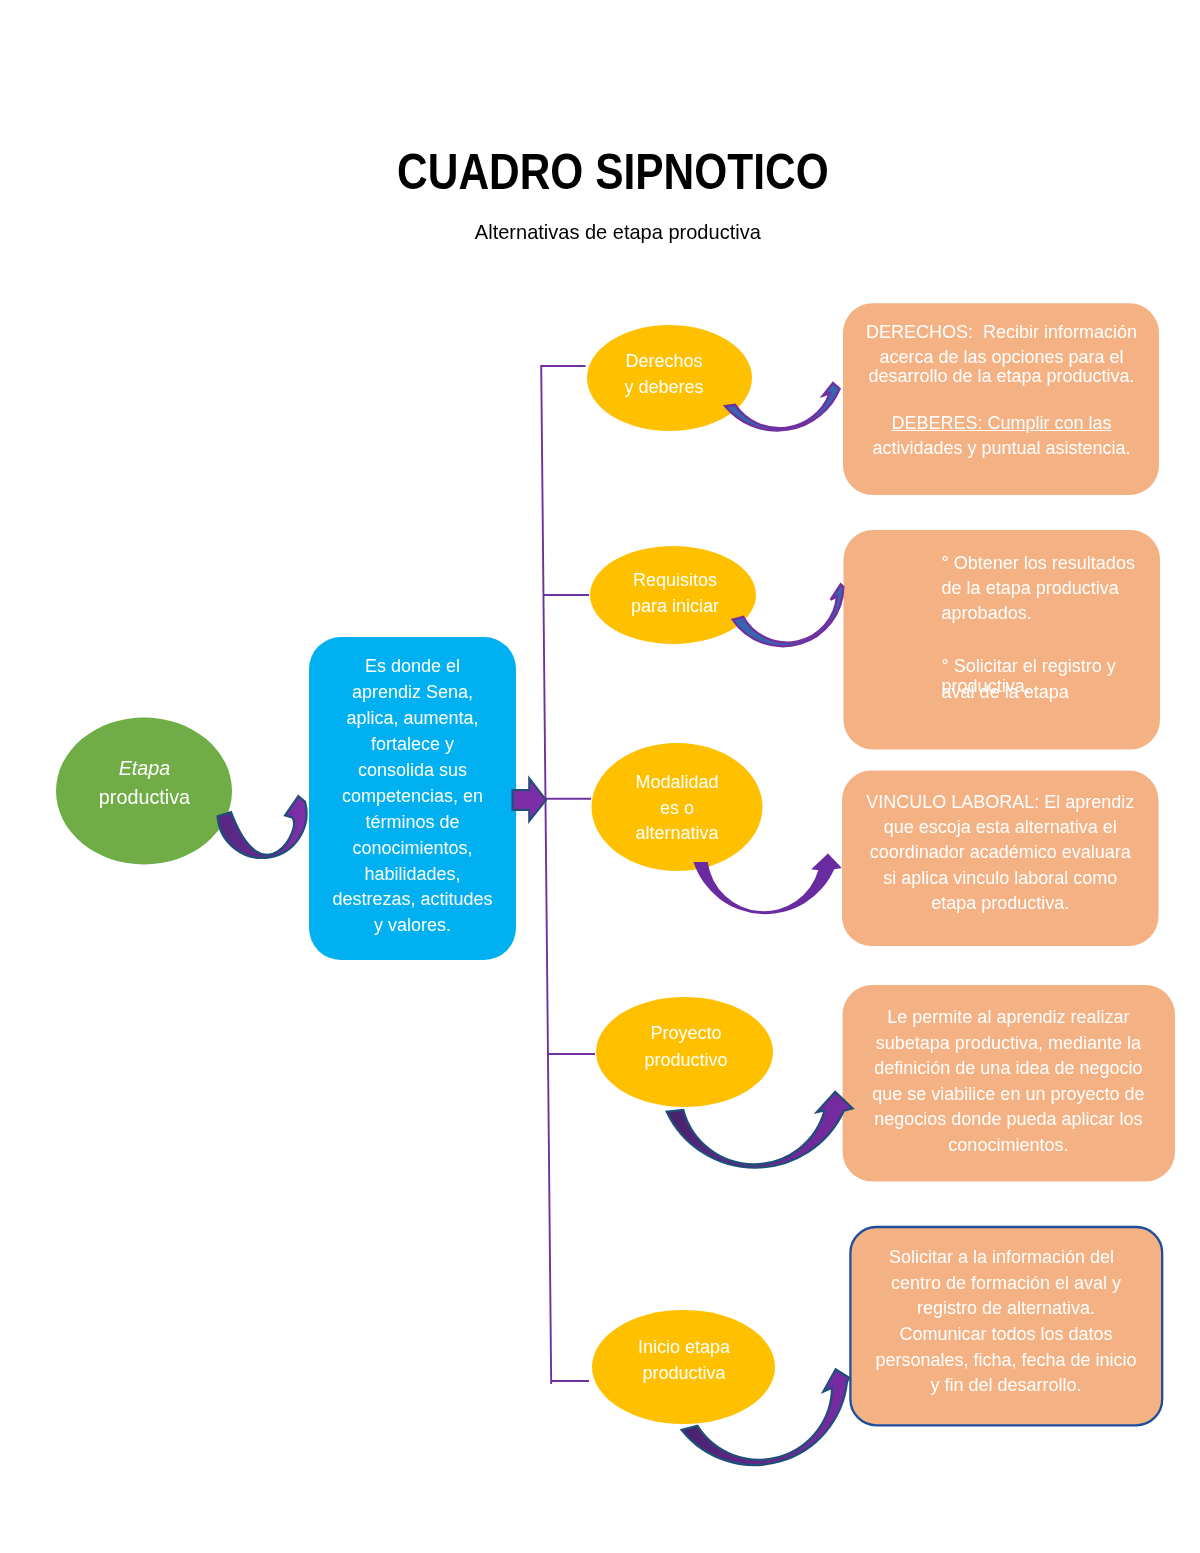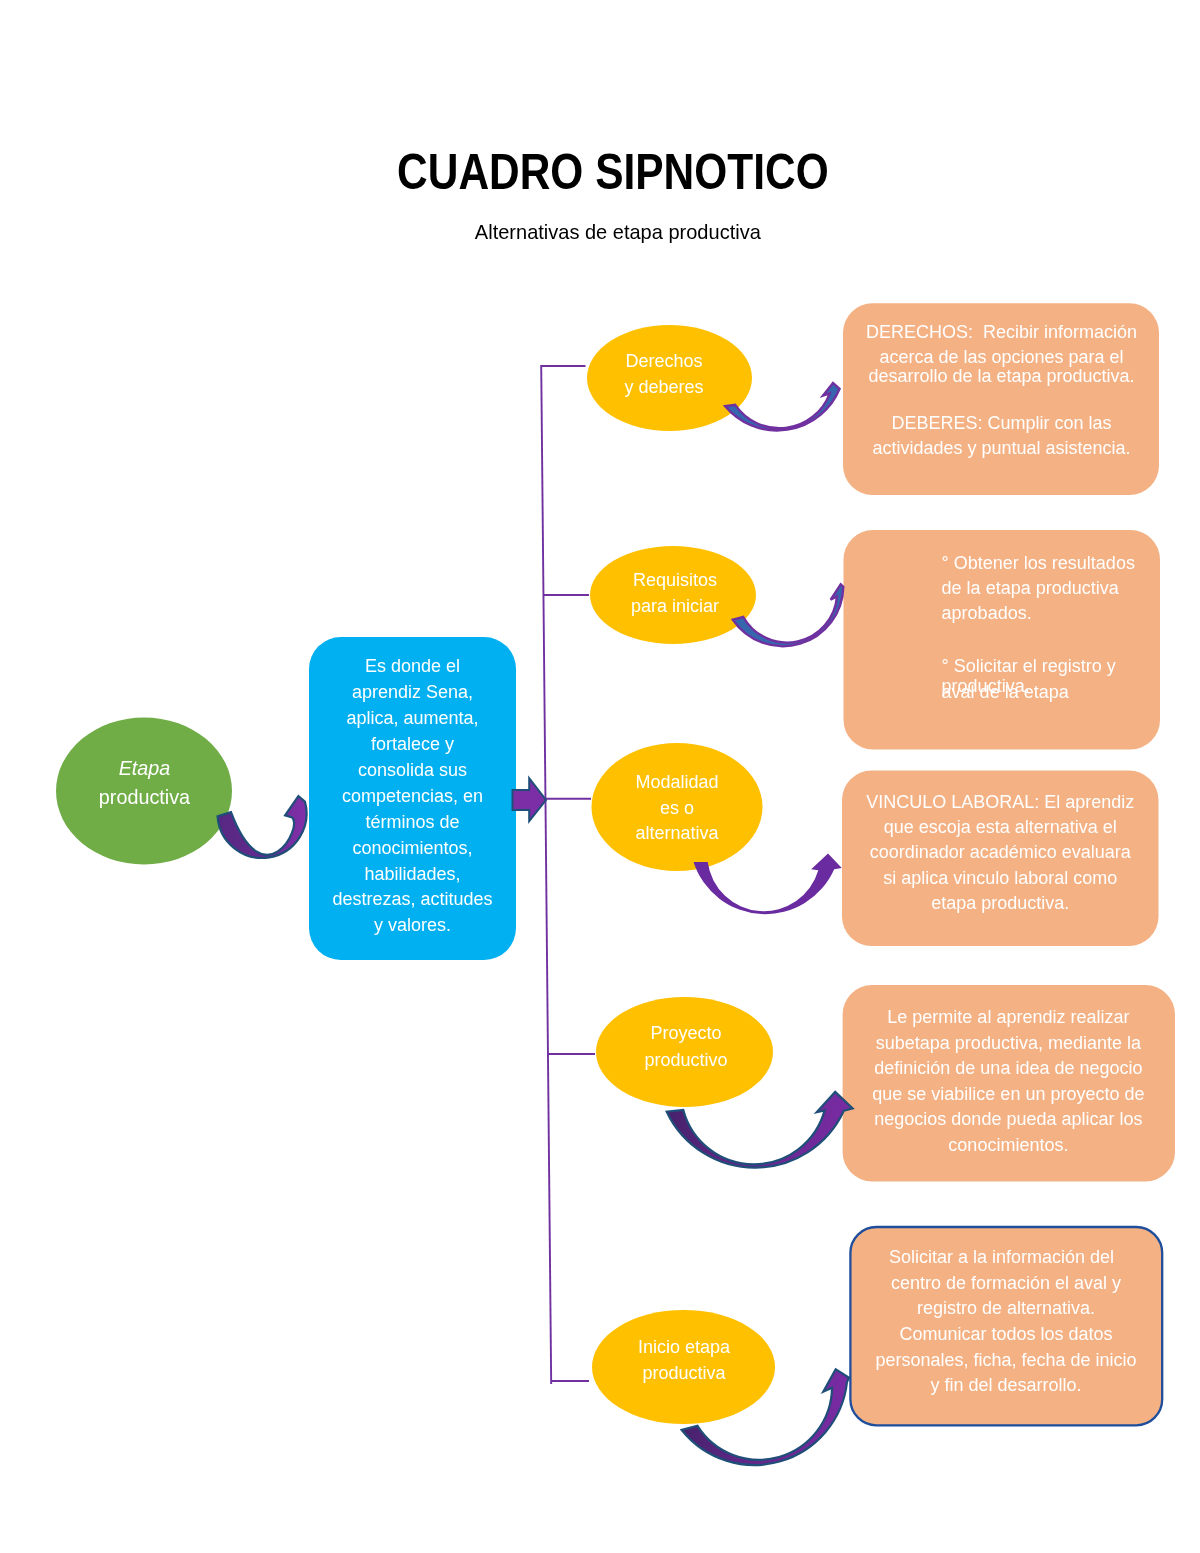--- a/index.html
+++ b/index.html
@@ -105,21 +105,21 @@
     </div>
   <div class="txt" style="--cx:684.0; --y0:1340.8; --lh:26.2; font-size:18px;">
       <div class="ln" style="top: 1338.27px; left: 637.961px;">Inicio etapa</div>
       <div class="ln" style="top: 1364.47px; left: 642.469px;">productiva</div>
     </div>
 
   <div class="txt" style="--cx:1001.5; --y0:325.4; --lh:25.3; --blank:15.1; font-size:18px;">
       <div class="ln" style="top: 322.867px; left: 865.961px;">DERECHOS:  Recibir información</div>
       <div class="ln" style="top: 348.167px; left: 879.422px;">acerca de las opciones para el</div>
       <div class="ln" style="top: 367px; left: 868.414px;">desarrollo de la etapa productiva.</div>
-      <div class="ln" style="top: 413.867px; left: 891.461px;">DEBERES: Cumplir con las</div>
+      <div class="ln" style="top: 413.867px; left: 891.461px; text-decoration: underline;">DEBERES: Cumplir con las</div>
       <div class="ln" style="top: 439.167px; left: 872.422px;">actividades y puntual asistencia.</div>
     </div>
   <div class="txt" style="--lx:941.6; --y0:556.6; --lh:25.2; --blank:27.7; font-size:18px;">
       <div class="ln" style="top: 554.067px; left: 941.6px;">° Obtener los resultados</div>
       <div class="ln" style="top: 579.267px; left: 941.6px;">de la etapa productiva</div>
       <div class="ln" style="top: 604.467px; left: 941.6px;">aprobados.</div>
       <div class="ln" style="top: 657.367px; left: 941.6px;">° Solicitar el registro y</div>
       <div class="ln" style="top: 682.567px; left: 941.6px;">aval de la etapa</div>
       <div class="ln" style="top: 677px; left: 941.6px;">productiva.</div>
     </div>

